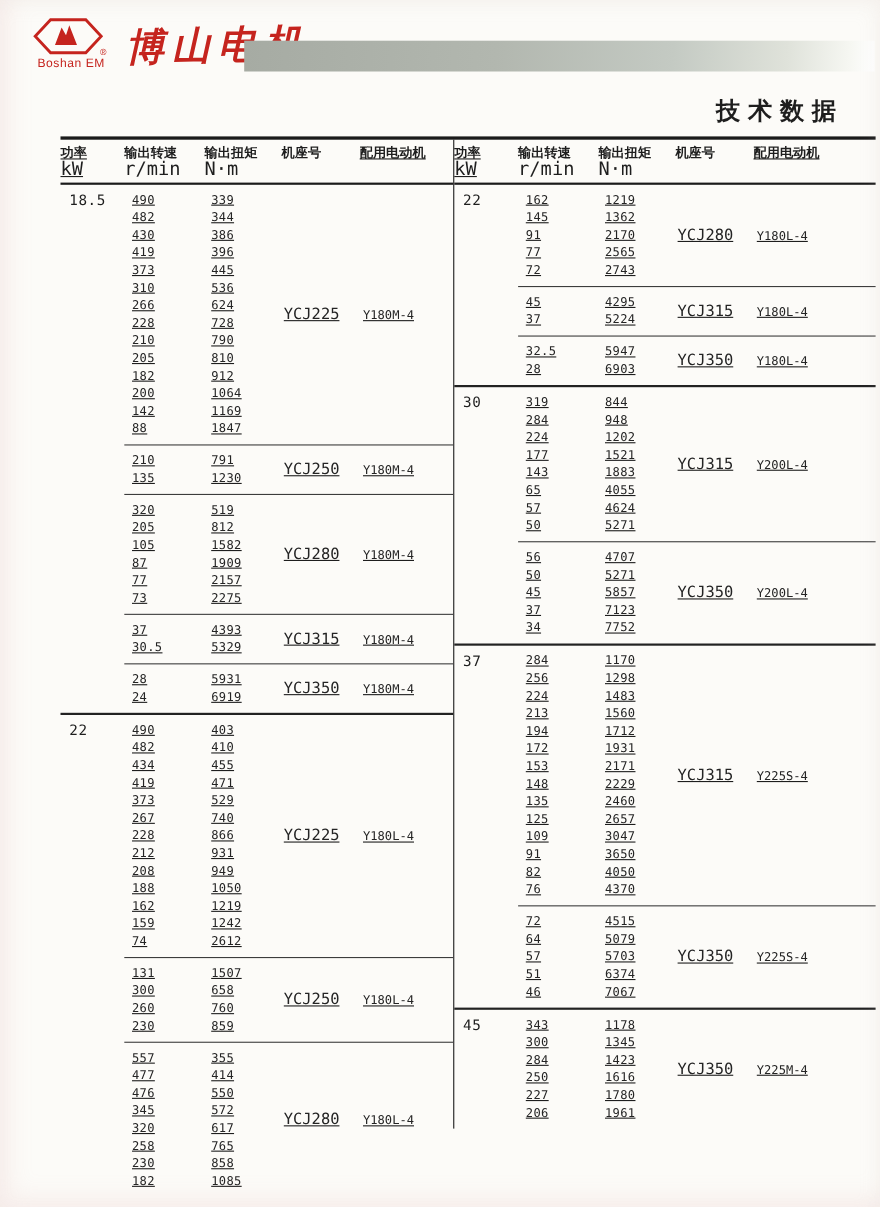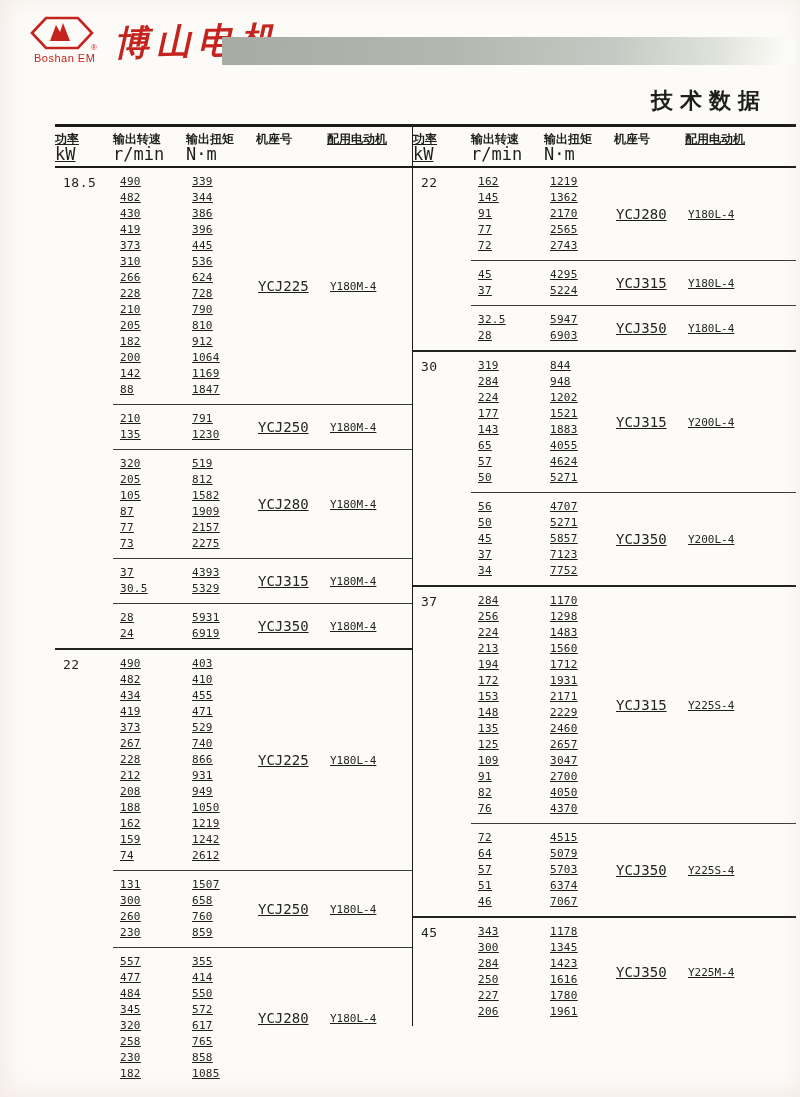--- a/index.html
+++ b/index.html
@@ -330,21 +330,21 @@
             <div class="rows">
               <div class="drow">
                 <span class="cell speed">557</span>
                 <span class="cell torque">355</span>
               </div>
               <div class="drow">
                 <span class="cell speed">477</span>
                 <span class="cell torque">414</span>
               </div>
               <div class="drow">
-                <span class="cell speed">484</span>
+                <span class="cell speed">476</span>
                 <span class="cell torque">550</span>
               </div>
               <div class="drow">
                 <span class="cell speed">345</span>
                 <span class="cell torque">572</span>
               </div>
               <div class="drow">
                 <span class="cell speed">320</span>
                 <span class="cell torque">617</span>
               </div>
@@ -557,21 +557,21 @@
               <div class="drow">
                 <span class="cell speed">125</span>
                 <span class="cell torque">2657</span>
               </div>
               <div class="drow">
                 <span class="cell speed">109</span>
                 <span class="cell torque">3047</span>
               </div>
               <div class="drow">
                 <span class="cell speed">91</span>
-                <span class="cell torque">2700</span>
+                <span class="cell torque">3650</span>
               </div>
               <div class="drow">
                 <span class="cell speed">82</span>
                 <span class="cell torque">4050</span>
               </div>
               <div class="drow">
                 <span class="cell speed">76</span>
                 <span class="cell torque">4370</span>
               </div>
             </div>

